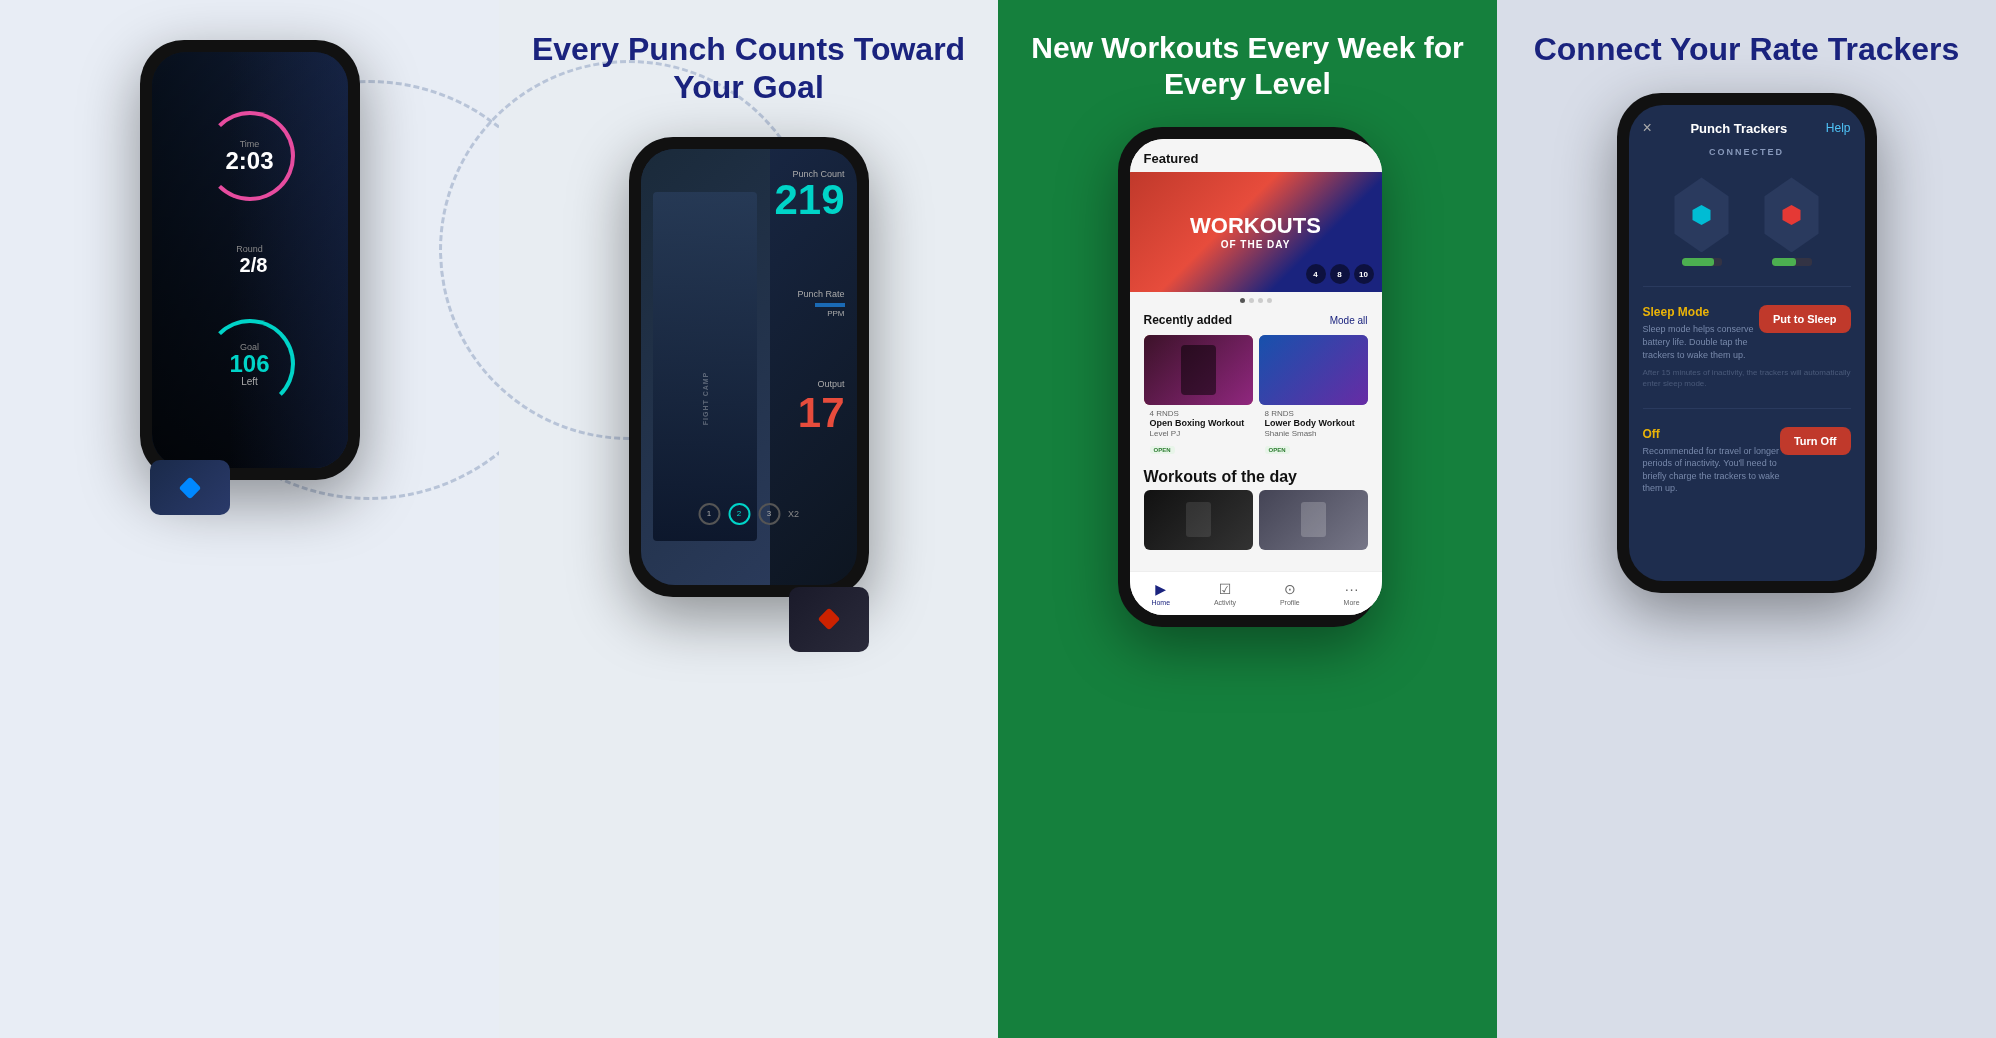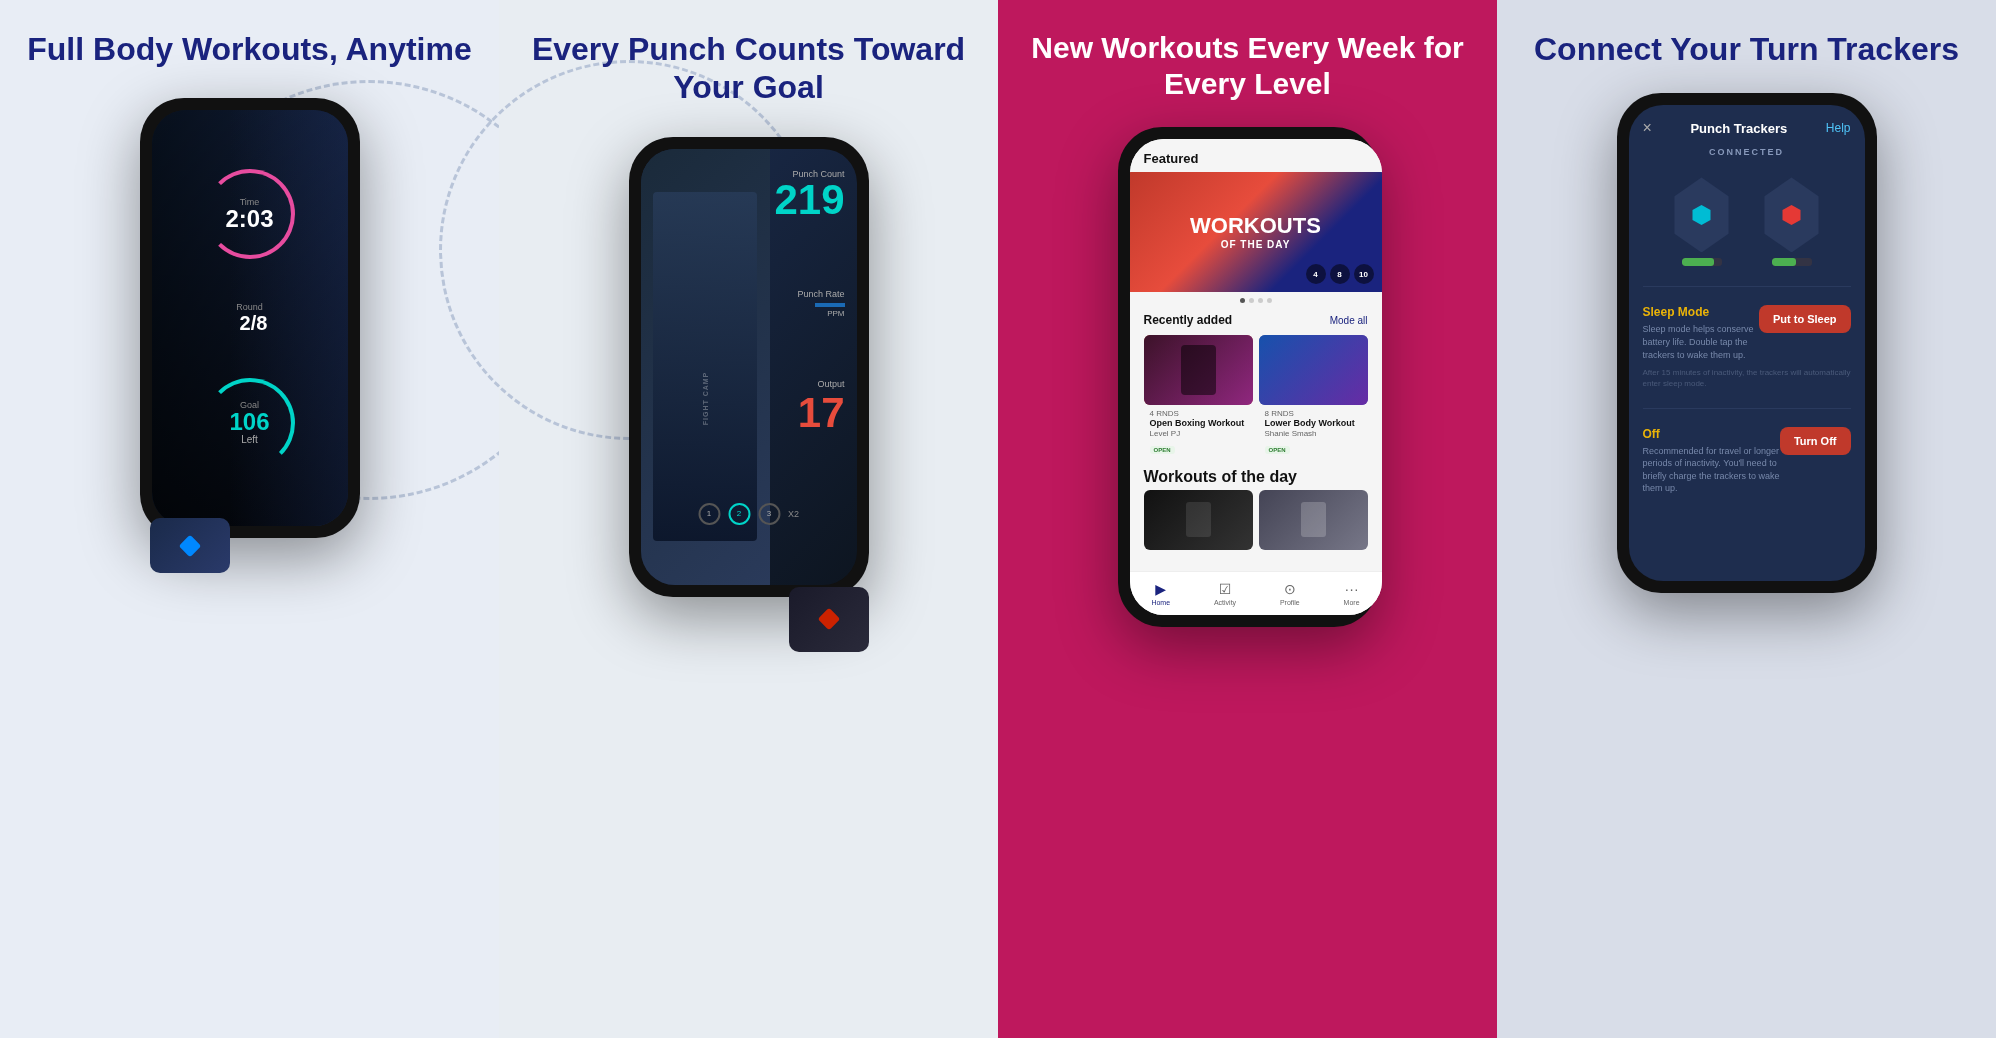--- a/index.html
+++ b/index.html
@@ -16,21 +16,21 @@
     .panel {
       flex: 1;
       display: flex;
       flex-direction: column;
       align-items: center;
       padding: 30px 20px;
       position: relative;
     }
     .panel-1 { background: #e8edf5; }
     .panel-2 { background: #e8edf2; }
-    .panel-3 { background: #be185d; border-radius: 0; }
+    .panel-3 { background: #15803d; border-radius: 0; }
     .panel-4 { background: #d8dde8; }
 
     .panel-title {
       font-size: 32px;
       font-weight: 800;
       color: #1a237e;
       text-align: center;
       line-height: 1.2;
       margin-bottom: 20px;
       z-index: 2;
@@ -454,21 +454,20 @@
       z-index: 2;
       margin-top: 5px;
     }
   </style>
 </head>
 <body>
 
 <div class="panel panel-1">
   <div class="dashed-arc"></div>
 
-  <h1 class="panel-title">Full Body Workouts, Anytime</h1>
 
   <div class="phone-wrapper">
     <div class="phone-frame p1-phone">
       <div class="phone-screen p1-screen-bg">
         <div class="workout-bg-image"></div>
 
         <div class="figure-bg"></div>
 
         <div class="stats-overlay">
 
@@ -645,21 +644,21 @@
             <span class="nav-icon">···</span>
             <span>More</span>
           </div>
         </div>
       </div>
     </div>
   </div>
 </div>
 
 <div class="panel panel-4">
-  <h1 class="panel-title">Connect Your Turn Trackers</h1>
+  <h1 class="panel-title">Connect Your Rate Trackers</h1>
 
   <div class="p4-phone-wrapper">
     <div class="phone-frame p4-phone">
       <div class="phone-screen p4-screen">
 
         <div class="pt-header">
           <span class="pt-close">×</span>
           <span class="pt-title">Punch Trackers</span>
           <span class="pt-help">Help</span>
         </div>

